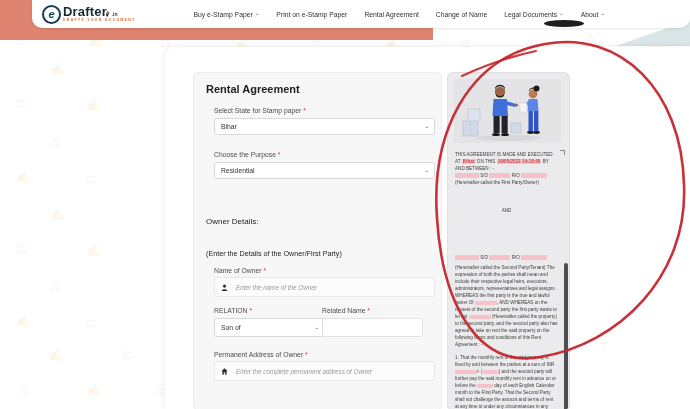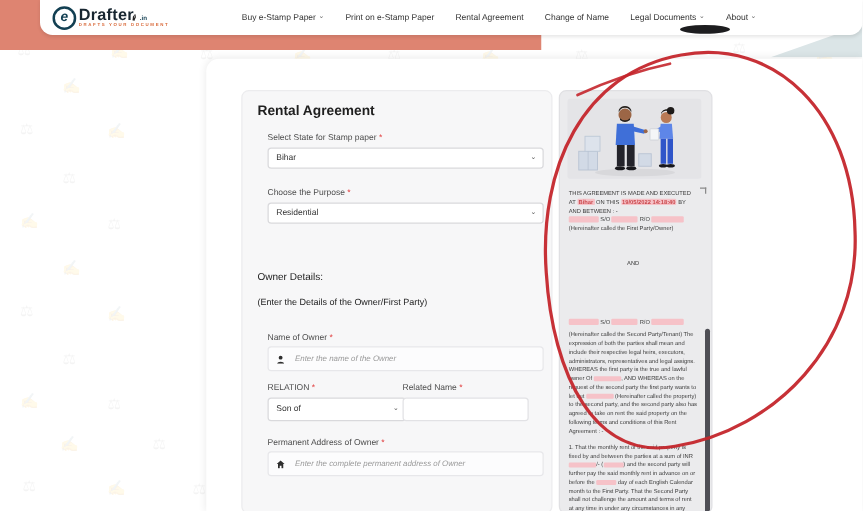--- a/index.html
+++ b/index.html
@@ -164,21 +164,21 @@
 
     <div class="label" style="left:20px;top:78px;">
       <span>Choose the Purpose</span> <span class="req">*</span>
     </div>
     <div class="selbox" style="left:20px;top:89px;width:207px;">
       <span class="val">Residential</span>
       <span class="chev">⌄</span>
     </div>
 
     <div class="h-owner" style="top:144px;">Owner Details:</div>
-    <div class="h-owner" style="top:164px;font-size:7.2px;">(Enter the Details of the Owner/First Party)</div>
+    <div class="h-owner" style="top:176px;font-size:7.2px;">(Enter the Details of the Owner/First Party)</div>
 
     <div class="label" style="left:20px;top:194px;">
       <span>Name of Owner</span> <span class="req">*</span>
     </div>
     <div class="inbox" style="left:20px;top:204px;width:207px;">
       <svg class="icon-svg" width="7" height="7" viewBox="0 0 10 10">
           <circle cx="5" cy="3" r="2.2" fill="#2f2f2f"></circle>
           <path d="M1 10 C1 6.8 9 6.8 9 10 Z" fill="#2f2f2f"></path>
         </svg>
       <input type="text" placeholder="Enter the name of the Owner" style="">

